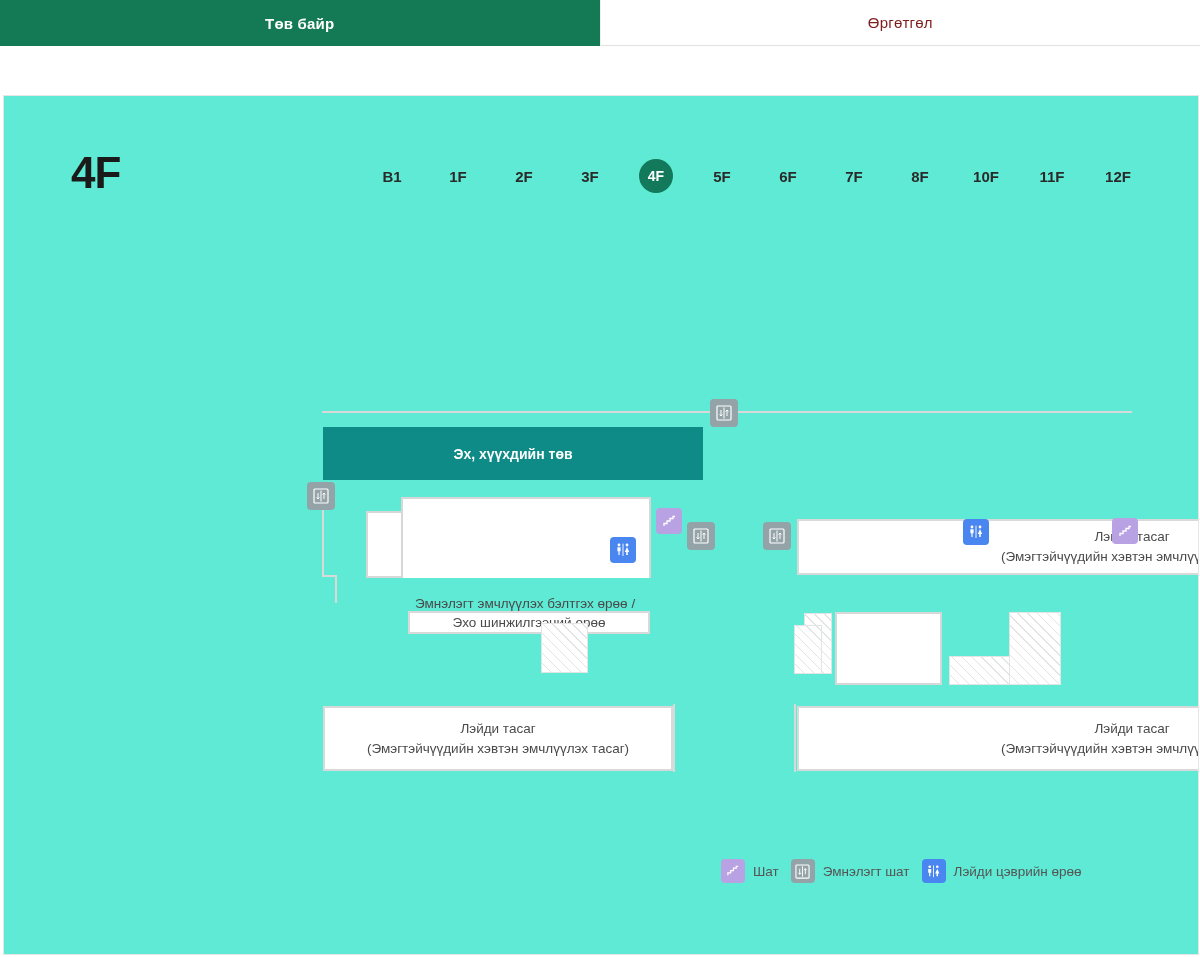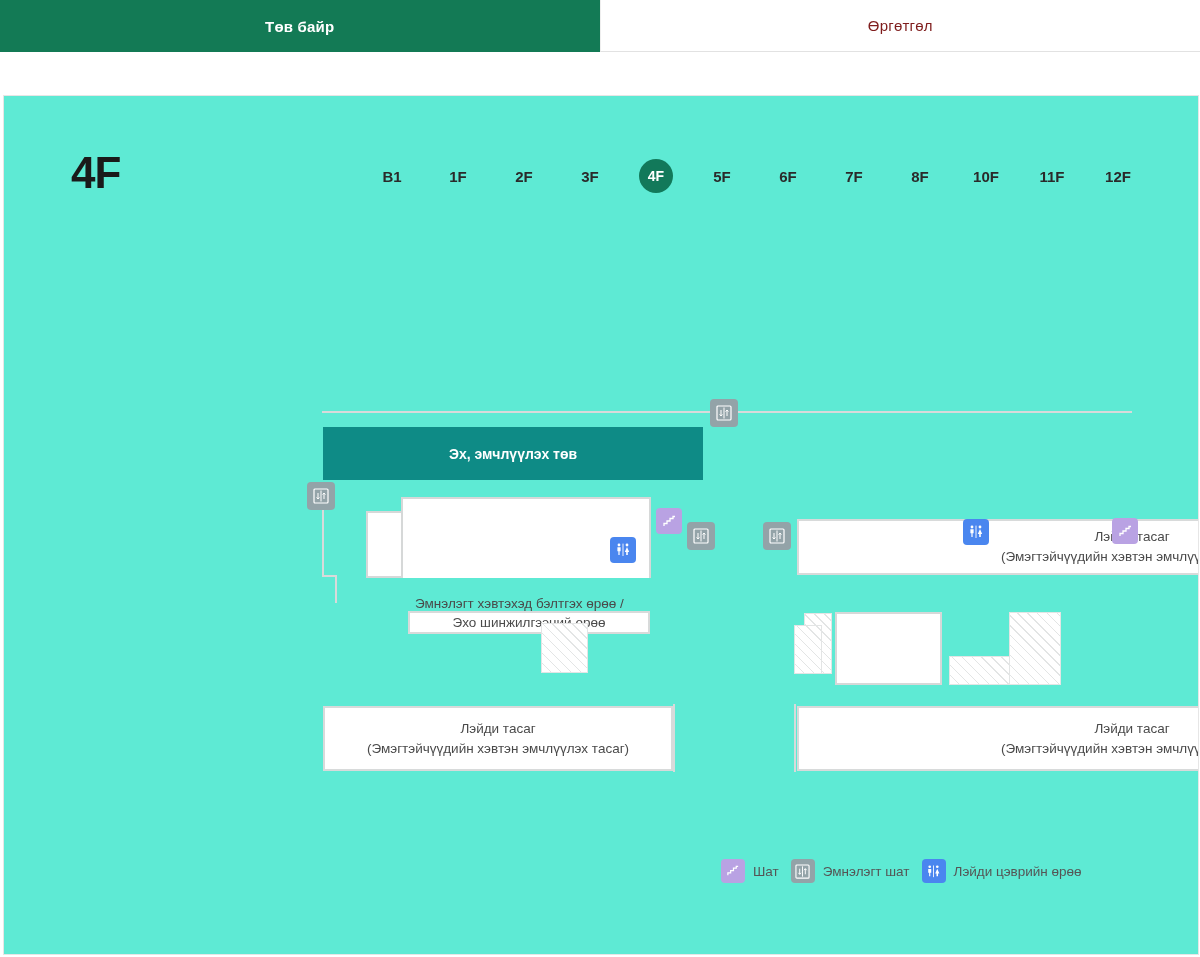--- a/index.html
+++ b/index.html
@@ -4,21 +4,21 @@
 <style>
   * { box-sizing: border-box; margin: 0; padding: 0; }
   html, body {
     width: 1200px; height: 957px;
     background: #ffffff;
     font-family: "Liberation Sans", "DejaVu Sans", sans-serif;
     overflow: hidden;
   }
 
   
-  .tabbar { display: flex; width: 1200px; height: 52px; }
+  .tabbar { display: flex; width: 1200px; height: 46px; }
   .tab {
     flex: 1 1 0;
     display: flex; align-items: center; justify-content: center;
     font-size: 15px; font-weight: bold;
     letter-spacing: .2px;
     cursor: pointer;
     user-select: none;
   }
   .tab.active { background: #137a55; color: #ffffff; }
   .tab.inactive {
@@ -186,31 +186,31 @@
     <div class="floor-chip">
       <span>12F</span>
     </div>
   </div>
 
   <div class="map">
 
     <div class="wall" style="left:318px; top:315px; width:810px; height:2px;"></div>
 
     <div class="hall-banner" style="left:319px; top:331px; width:380px; height:53px;">
-      <span>Эх, эмчлүүлэх төв</span>
+      <span>Эх, хүүхдийн төв</span>
     </div>
 
     <div class="wall" style="left:318px; top:404px; width:2px; height:77px;"></div>
     <div class="wall" style="left:318px; top:479px; width:15px; height:2px;"></div>
     <div class="wall" style="left:331px; top:479px; width:2px; height:28px;"></div>
 
     <div class="room plain" style="left:362px; top:415px; width:170px; height:67px;"></div>
     <div class="room plain" style="left:397px; top:401px; width:250px; height:81px; border-bottom:none;"></div>
 
-    <div class="free-label" style="left:411px; top:500px;">Эмнэлэгт хэвтэхэд бэлтгэх өрөө /</div>
+    <div class="free-label" style="left:411px; top:500px;">Эмнэлэгт эмчлүүлэх бэлтгэх өрөө /</div>
     <div class="label-box" style="left:404px; top:515px; width:242px; height:23px;">
       <span>Эхо шинжилгээний өрөө</span>
     </div>
 
     <div class="hatch" style="left:537px; top:527px; width:47px; height:50px;"></div>
 
     <div class="hatch" style="left:800px; top:517px; width:28px; height:61px;"></div>
     <div class="hatch" style="left:790px; top:529px; width:28px; height:49px;"></div>
     <div class="room plain" style="left:831px; top:516px; width:107px; height:73px;"></div>
     <div class="hatch" style="left:945px; top:560px; width:112px; height:29px;"></div>

